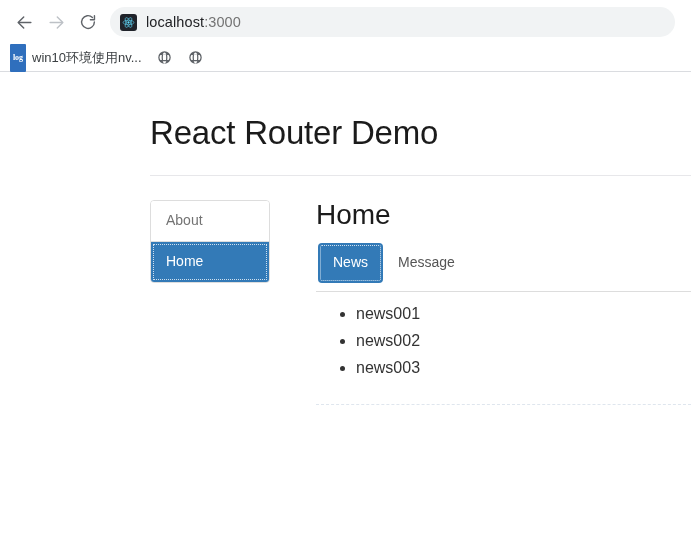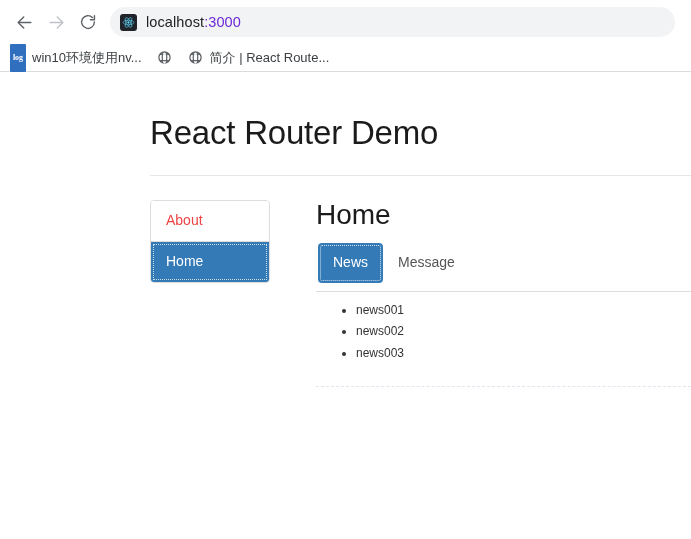--- a/index.html
+++ b/index.html
@@ -49,21 +49,21 @@
     flex: 0 0 auto;
     margin-right: 9px;
   }
   .url-text {
     font-size: 14.5px;
     color: #202124;
     white-space: nowrap;
     overflow: hidden;
     letter-spacing: 0.1px;
   }
-  .url-text .port { color: #6d28d9; }
+  .url-text .port { color: #737373; }
 
   .bookmarks {
     height: 28px;
     display: flex;
     align-items: center;
     padding: 0 6px 0 8px;
     background: #ffffff;
     border-bottom: 1px solid #dadce0;
   }
   .bm {
@@ -133,21 +133,21 @@
   .list-group {
     border: 1px solid #dddddd;
     border-radius: 4px;
     overflow: hidden;
     background: #fff;
   }
   .list-item {
     display: block;
     padding: 10px 15px;
     font-size: 14px;
-    color: #ef4444;
+    color: #737373;
     border-bottom: 1px solid #dddddd;
     background: #fff;
     text-decoration: none;
     line-height: 1.42;
   }
   .list-item:last-child { border-bottom: none; }
   .list-item.active {
     background: #337ab7;
     color: #ffffff;
     border-color: #337ab7;
@@ -191,21 +191,21 @@
     border-bottom: 1px dashed #dfe6ee;
     padding-bottom: 0;
     margin-right: 0;
   }
   ul.news-list {
     margin: 8px 0 0 0;
     padding-left: 40px;
     list-style: disc;
   }
   ul.news-list li {
-    font-size: 12px;
+    font-size: 16px;
     color: #333333;
     line-height: 1.45;
     padding: 2px 0;
   }
   .spacer-bottom { height: 22px; }
 </style>
 </head>
 <body>
 
 <div class="browser">
@@ -262,21 +262,20 @@
           <path d="M12 2a10 10 0 1 0 0 20 10 10 0 0 0 0-20zm0 2c1.1 0 2.2 1.4 2.8 3.5H9.2C9.8 5.4 10.9 4 12 4zM5.4 8h2.3c-.2 1.2-.3 2.5-.3 4s.1 2.8.3 4H5.4A8 8 0 0 1 4 12c0-1.5.5-2.9 1.4-4zm4.3 0h4.6c.2 1.2.3 2.5.3 4s-.1 2.8-.3 4H9.7c-.2-1.2-.3-2.5-.3-4s.1-2.8.3-4zm6.6 0h2.3A8 8 0 0 1 20 12a8 8 0 0 1-1.4 4h-2.3c.2-1.2.3-2.5.3-4s-.1-2.8-.3-4zM9.2 18h5.6C14.2 20.1 13.1 21.5 12 21.5S9.8 20.1 9.2 18z"></path>
         </svg>
       </span>
     </div>
     <div class="bm">
       <span class="bm-ico">
         <svg width="15" height="15" viewBox="0 0 24 24" fill="#5f6368">
           <path d="M12 2a10 10 0 1 0 0 20 10 10 0 0 0 0-20zm0 2c1.1 0 2.2 1.4 2.8 3.5H9.2C9.8 5.4 10.9 4 12 4zM5.4 8h2.3c-.2 1.2-.3 2.5-.3 4s.1 2.8.3 4H5.4A8 8 0 0 1 4 12c0-1.5.5-2.9 1.4-4zm4.3 0h4.6c.2 1.2.3 2.5.3 4s-.1 2.8-.3 4H9.7c-.2-1.2-.3-2.5-.3-4s.1-2.8.3-4zm6.6 0h2.3A8 8 0 0 1 20 12a8 8 0 0 1-1.4 4h-2.3c.2-1.2.3-2.5.3-4s-.1-2.8-.3-4zM9.2 18h5.6C14.2 20.1 13.1 21.5 12 21.5S9.8 20.1 9.2 18z"></path>
         </svg>
       </span>
-      <span class="bm-label">简介 | React Route...</span>
     </div>
   </div>
 
   <div class="viewport">
     <div class="container">
 
       <h1 class="page-title">React Router Demo</h1>
       <div class="hr"></div>
 
       <div class="row">

